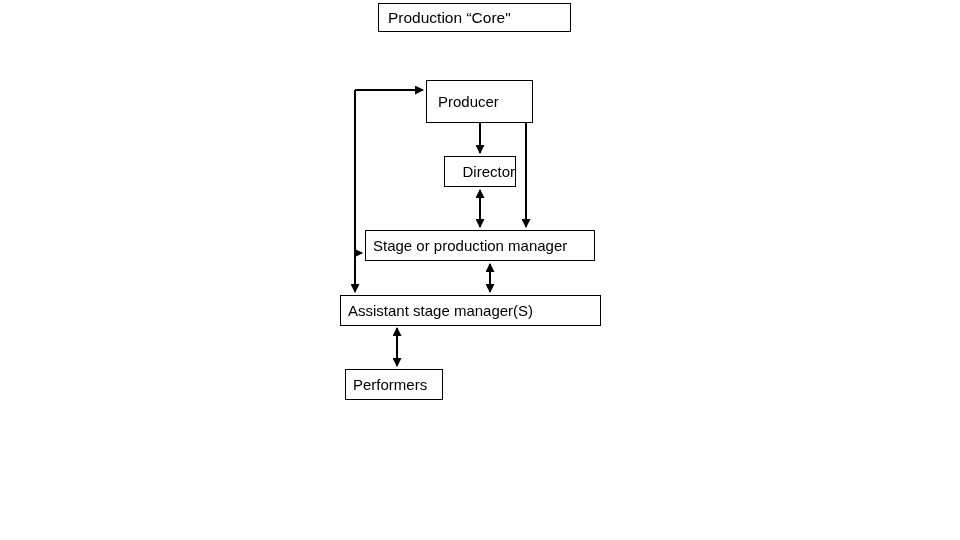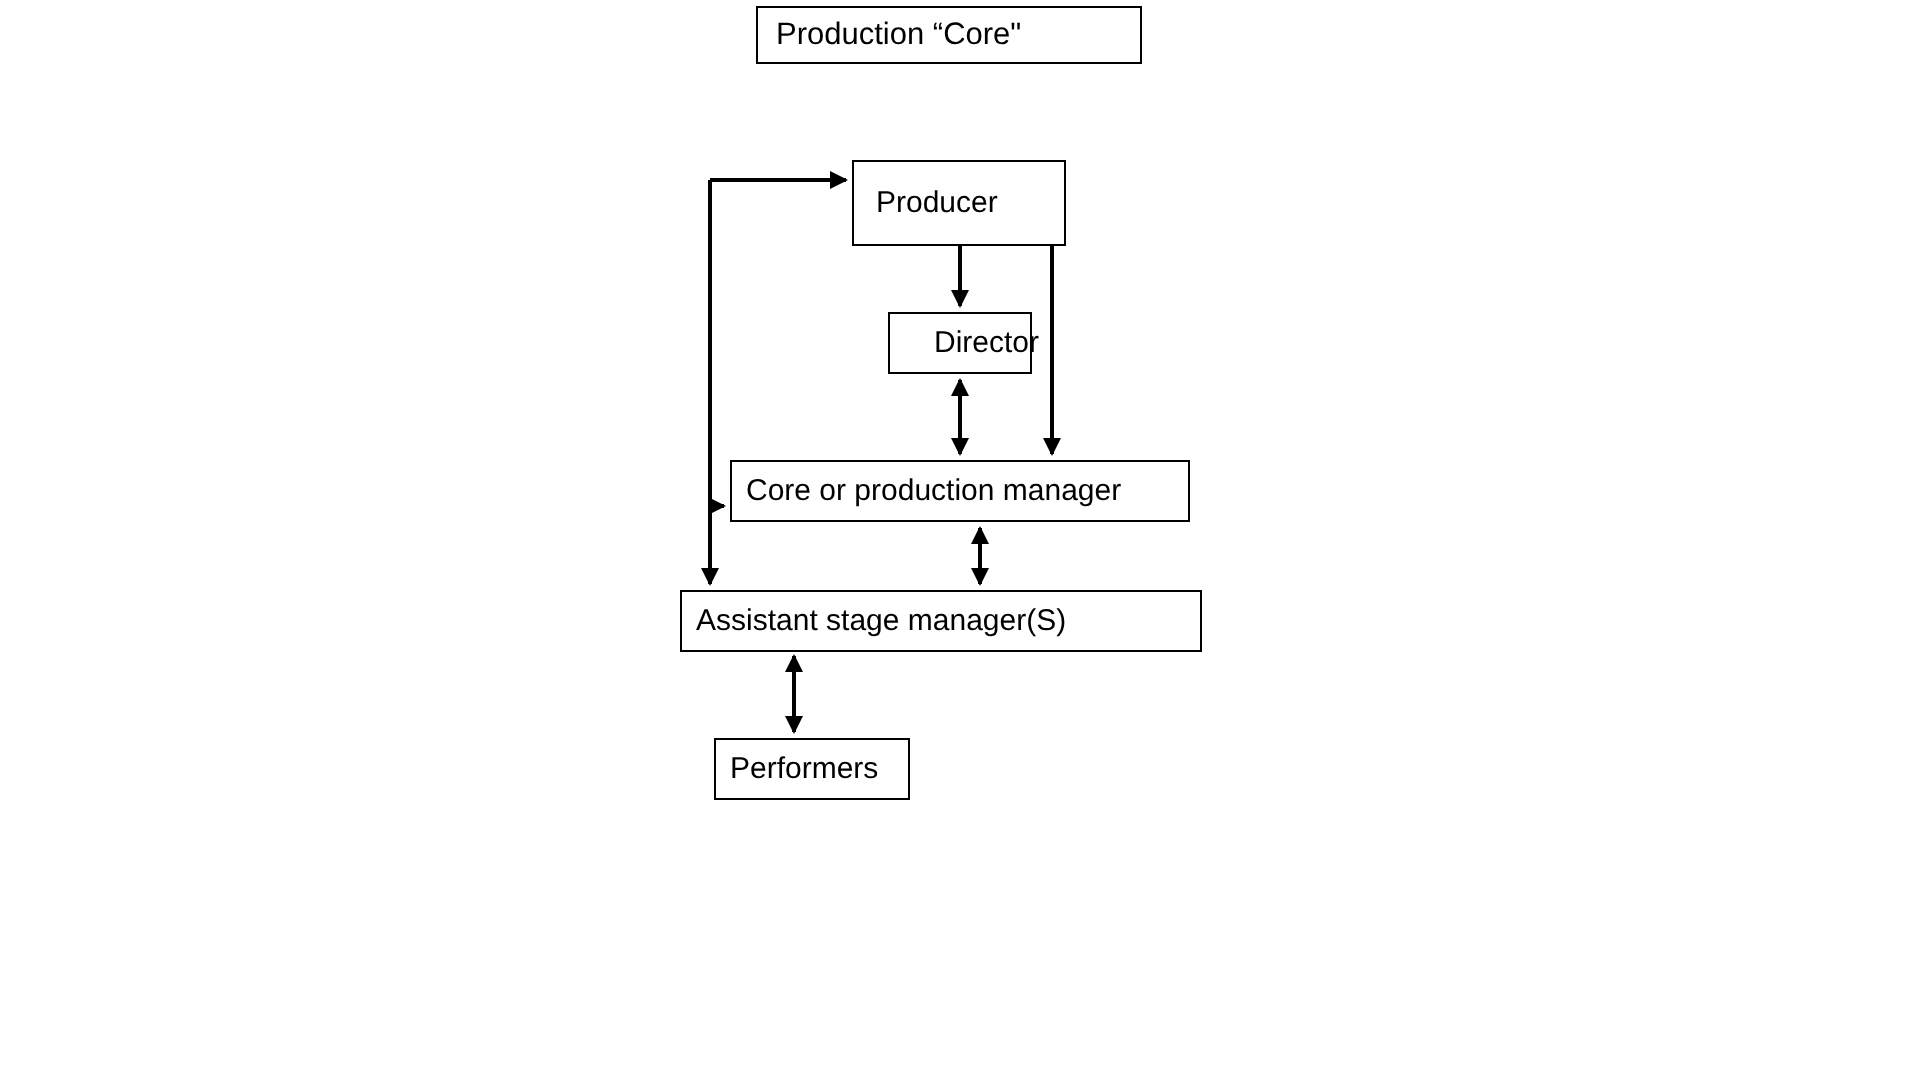--- a/index.html
+++ b/index.html
@@ -24,24 +24,24 @@
     background: #ffffff;
     display: flex;
     align-items: center;
     font-size: 15px;
     color: #000000;
     white-space: nowrap;
   }
   .box span { display: inline-block; }
   #title-box        { left: 378px; top: 3px;   width: 193px; height: 29px; padding-left: 9px;  font-size: 15.5px; }
   #producer-box     { left: 426px; top: 80px;  width: 107px; height: 43px; padding-left: 11px; }
-  #director-box     { left: 444px; top: 156px; width: 72px;  height: 31px; padding-left: 22px; }
+  #director-box     { left: 444px; top: 156px; width: 72px;  height: 31px; padding-left: 22px; justify-content: flex-end; }
   #stage-box        { left: 365px; top: 230px; width: 230px; height: 31px; padding-left: 7px; }
   #assistant-box    { left: 340px; top: 295px; width: 261px; height: 31px; padding-left: 7px; }
-  #performers-box   { left: 345px; top: 369px; width: 98px;  height: 31px; padding-left: 7px; margin-left: 12px; }
+  #performers-box   { left: 345px; top: 369px; width: 98px;  height: 31px; padding-left: 7px; }
 </style>
 </head>
 <body>
 
 <div class="slide">
 
   <svg class="connectors" width="960" height="540" viewBox="0 0 960 540" xmlns="http://www.w3.org/2000/svg">
     <defs>
       <marker id="arrow" markerWidth="9" markerHeight="9" refX="8" refY="4.5" orient="auto-start-reverse" markerUnits="userSpaceOnUse">
         <path d="M0,0 L9,4.5 L0,9 Z" fill="#000000"></path>
@@ -71,21 +71,21 @@
 
   <div class="box" id="producer-box">
     <span>Producer</span>
   </div>
 
   <div class="box" id="director-box">
     <span>Director</span>
   </div>
 
   <div class="box" id="stage-box">
-    <span>Core or production manager</span>
+    <span>Stage or production manager</span>
   </div>
 
   <div class="box" id="assistant-box">
     <span>Assistant stage manager(S)</span>
   </div>
 
   <div class="box" id="performers-box">
     <span>Performers</span>
   </div>
 

